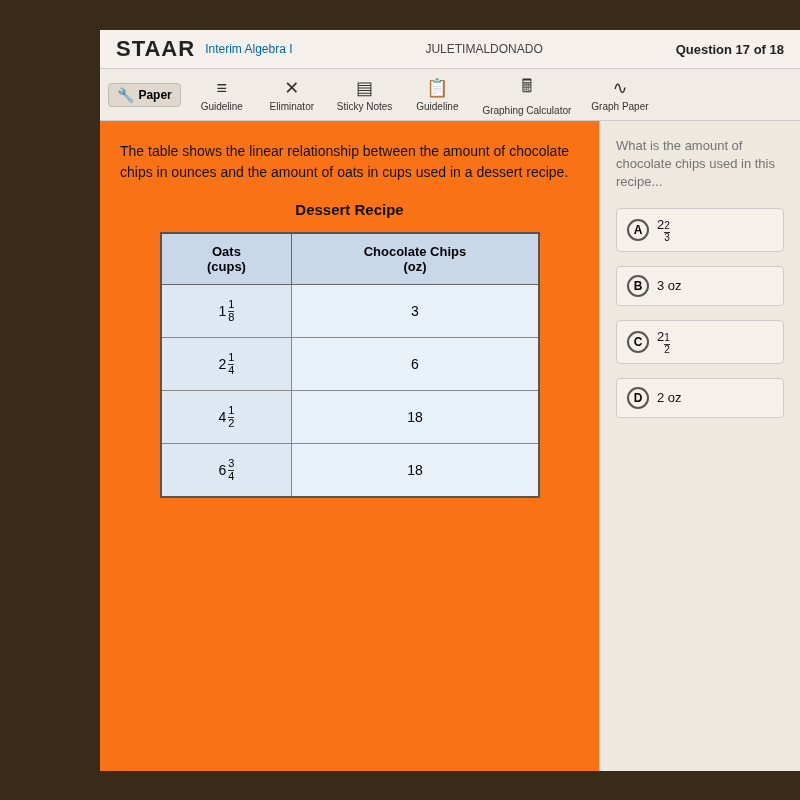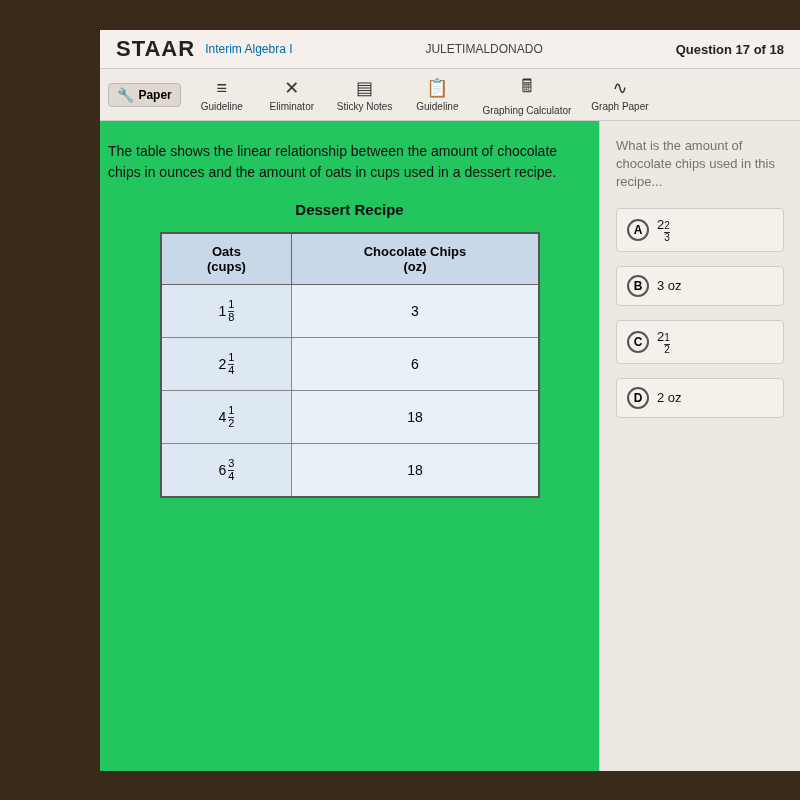--- a/index.html
+++ b/index.html
@@ -120,22 +120,22 @@
     }
 
     
     .content {
       display: flex;
       height: calc(100% - 90px);
     }
 
     .left-panel {
       flex: 1;
-      padding: 20px 8px;
-      background: #22c55e;
+      padding: 20px 20px;
+      background: #f97316;
       border-right: 1px solid #ccc;
       overflow-y: auto;
     }
 
     .right-panel {
       width: 200px;
       padding: 16px;
       background: #ede8e0;
     }
 

